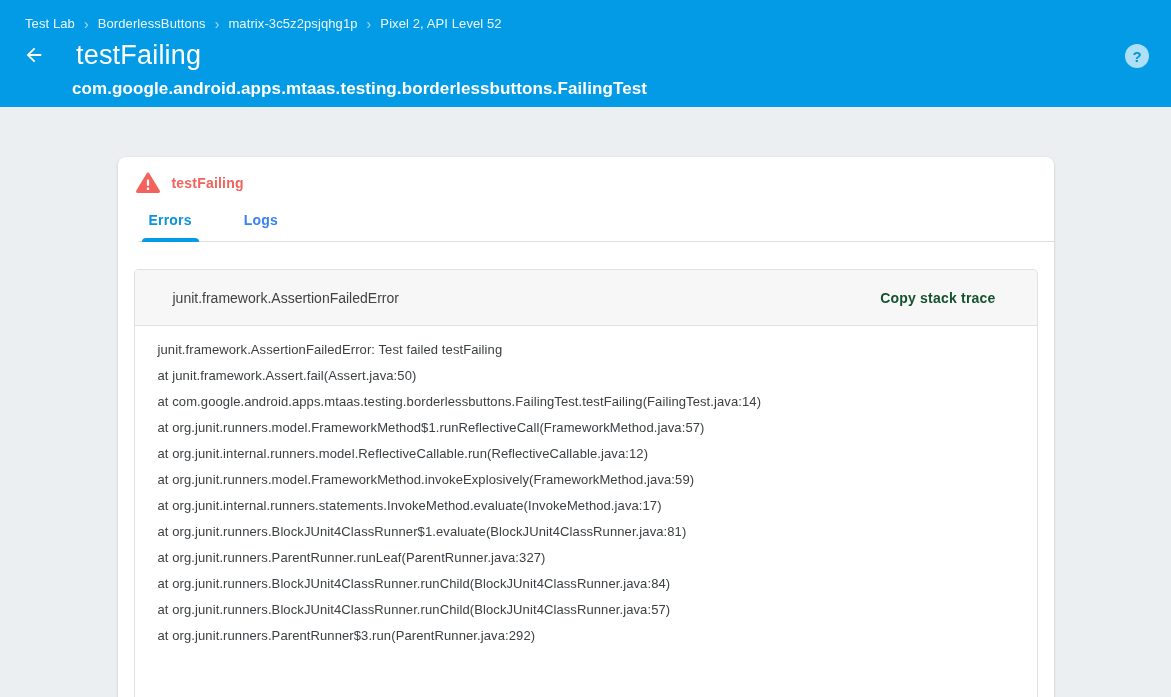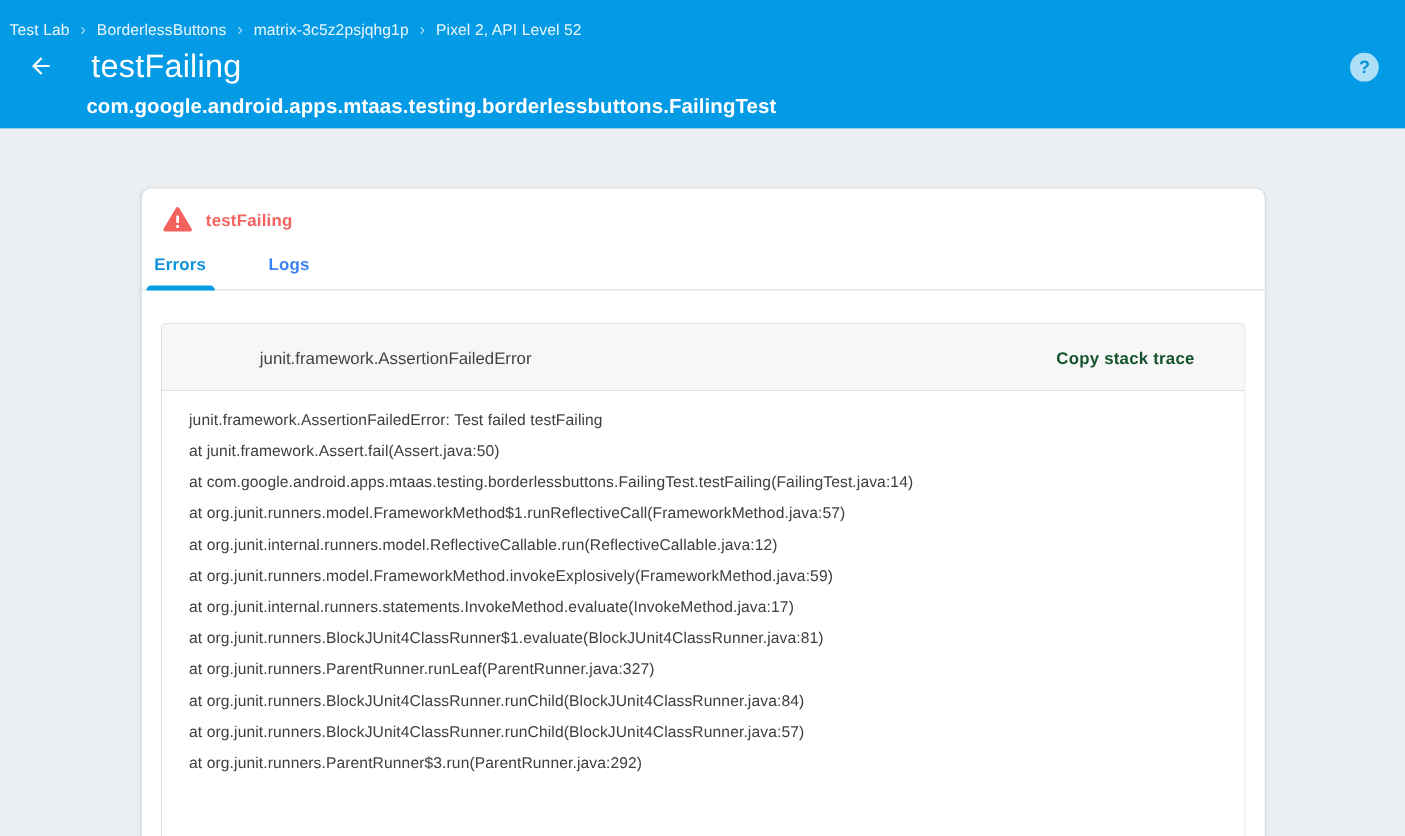--- a/index.html
+++ b/index.html
@@ -12,22 +12,22 @@
 
   
   .app-header {
     position: relative;
     height: 107px;
     background: #039be5;
     color: #ffffff;
   }
   .breadcrumb {
     position: absolute;
-    left: 8px; top: 16px;
-    display: flex; align-items: center;
+    left: 25px; top: 16px;
+    display: flex; 
     font-size: 13px;
     color: rgba(255,255,255,0.92);
     letter-spacing: 0.1px;
   }
   .crumb { cursor: pointer; }
   .crumb-sep {
     margin: 0 9px;
     font-size: 14px;
     color: rgba(255,255,255,0.65);
   }
@@ -88,20 +88,21 @@
     font-weight: bold;
     color: #f3625d;
     letter-spacing: 0.2px;
   }
 
   .tabs {
     display: flex;
     margin-top: 7px;
     padding-left: 4px;
     border-bottom: 1px solid #e0e0e0;
+    margin-left: 20px;
   }
   .tab {
     position: relative;
     padding: 11px 7px 13px 7px;
     margin-right: 38px;
     font-size: 14px;
     font-weight: bold;
     color: #3b82f6;
     cursor: pointer;
     letter-spacing: 0.2px;
@@ -127,21 +128,20 @@
   .trace-header {
     height: 56px;
     background: #f7f7f7;
     border-bottom: 1px solid #e0e0e0;
     display: flex; align-items: center; justify-content: space-between;
     padding: 0 41px 0 38px;
   }
   .trace-title {
     font-size: 14px;
     color: #424242;
-    margin-left: 44px;
   }
   .copy-btn {
     font-size: 14px;
     font-weight: bold;
     color: #14532d;
     cursor: pointer;
     letter-spacing: 0.2px;
   }
   .trace-body {
     padding: 11px 24px 24px 23px;

